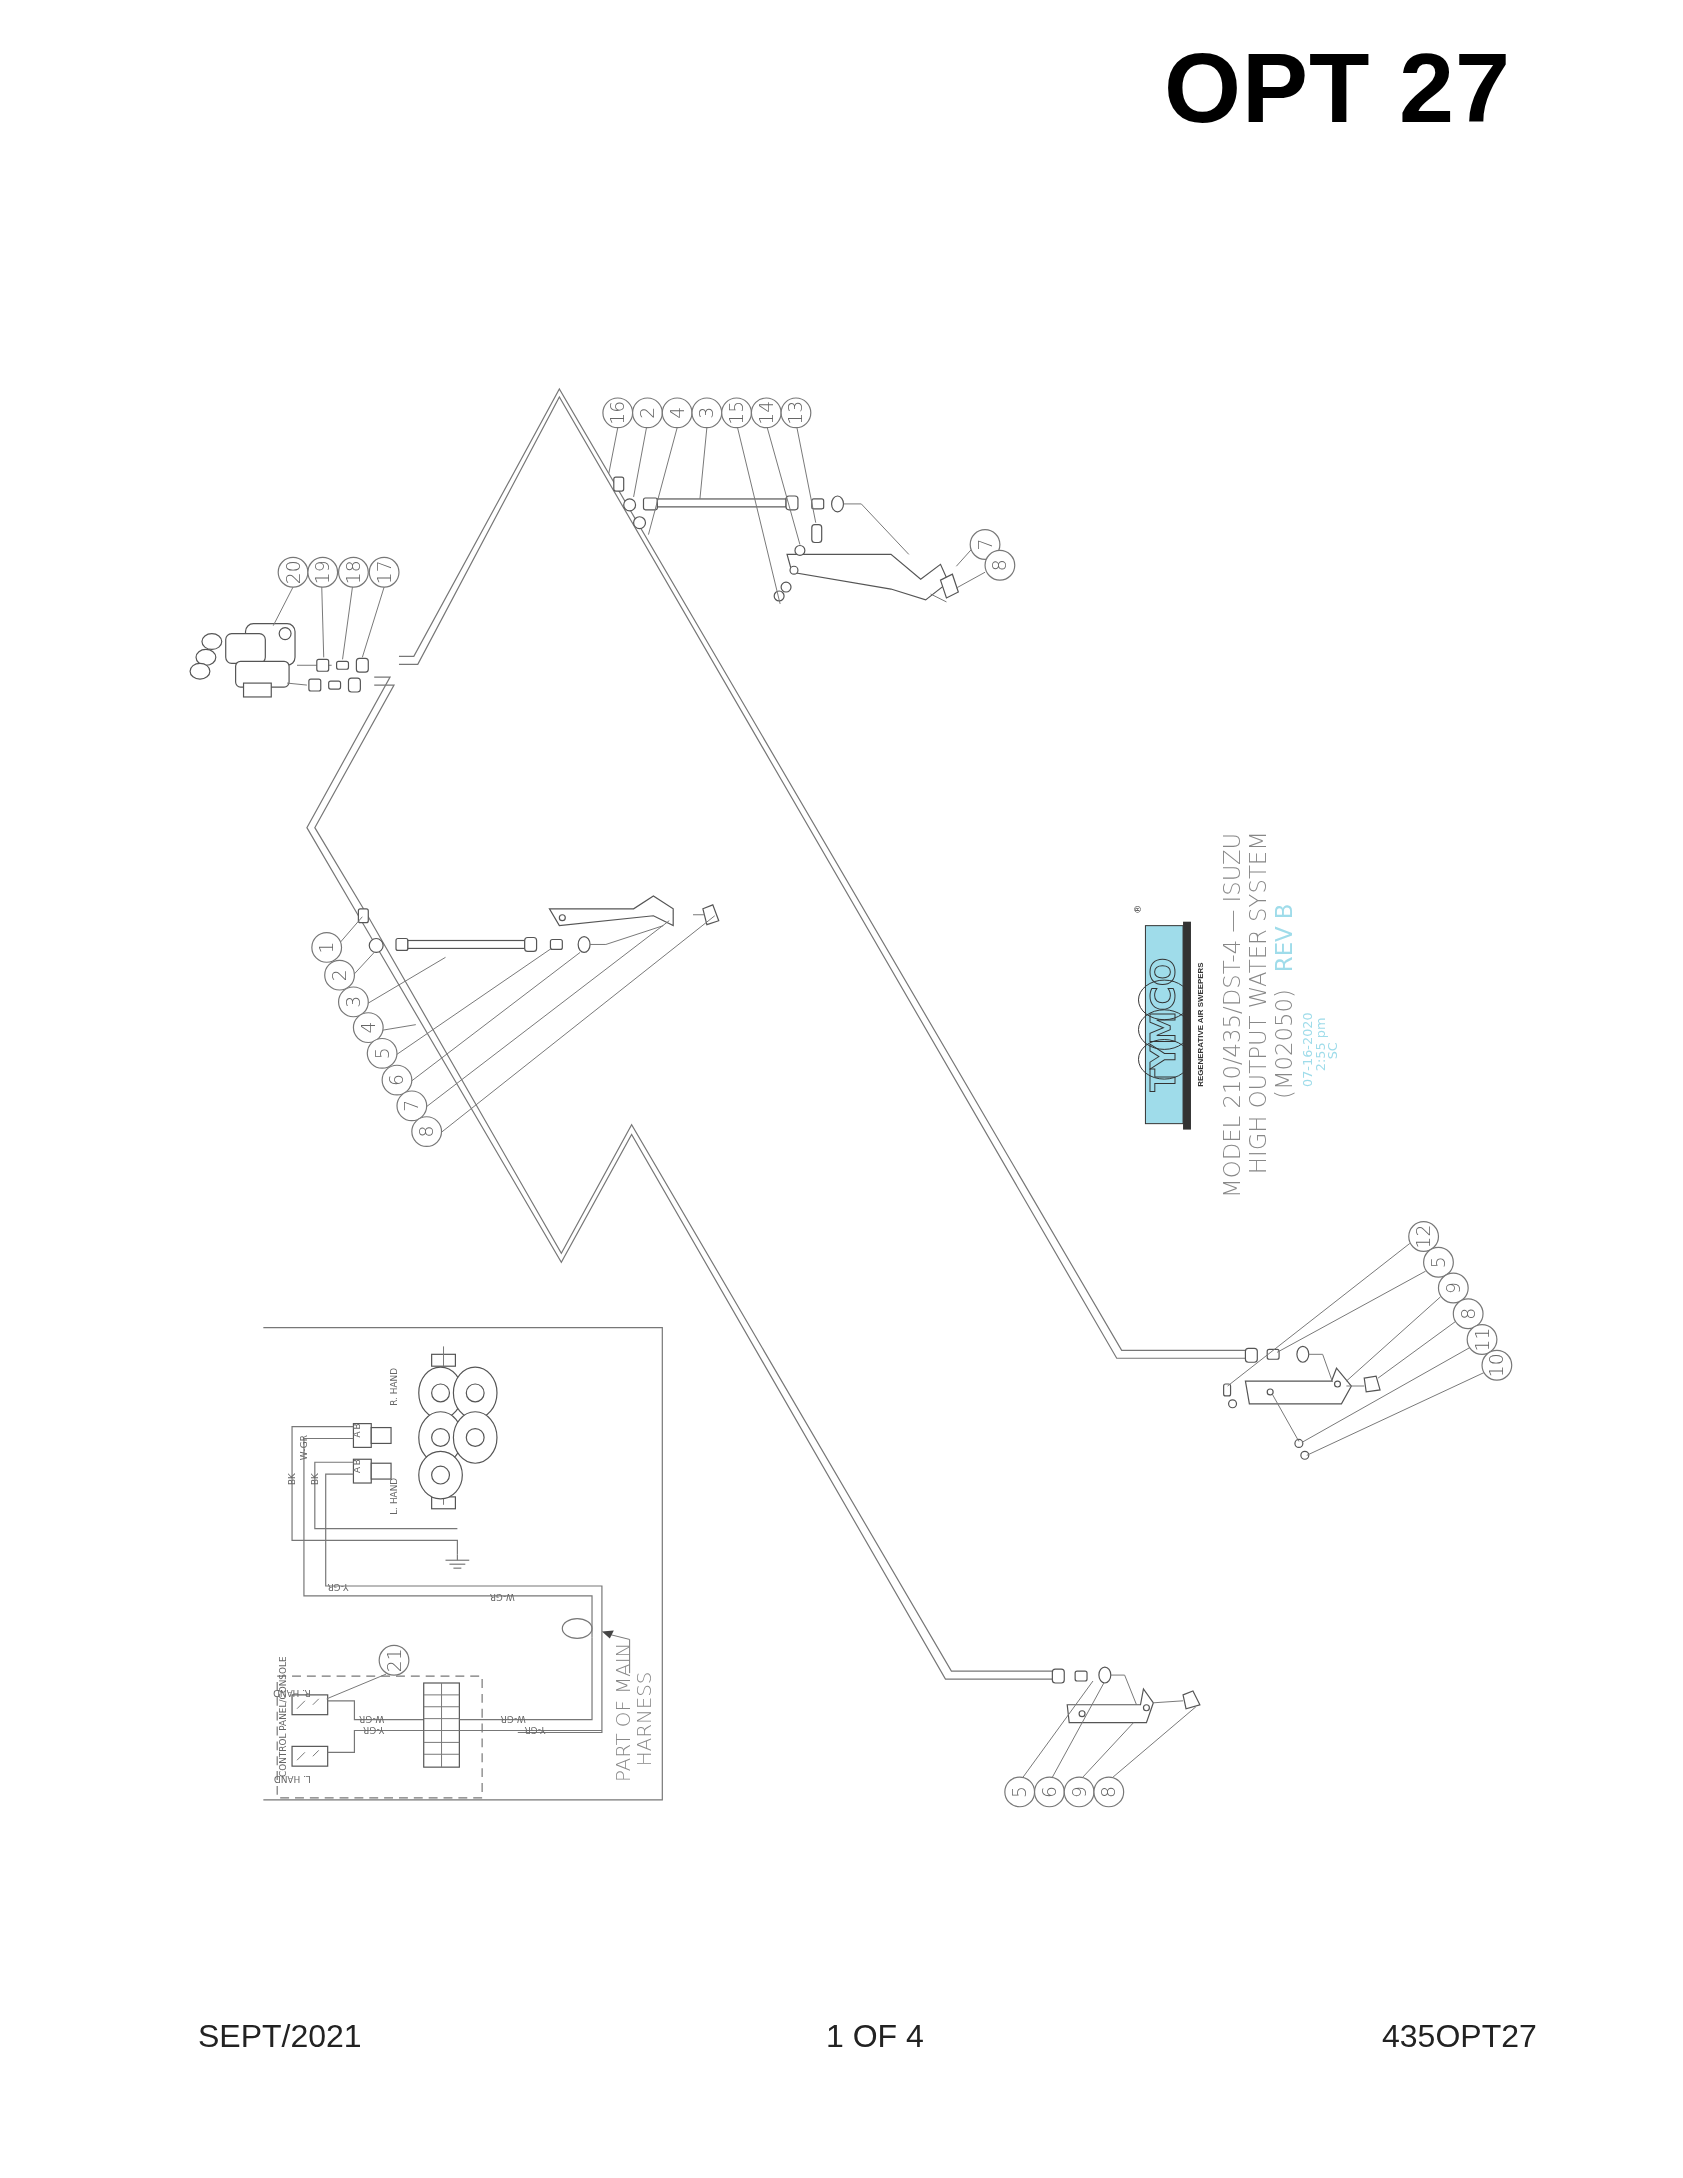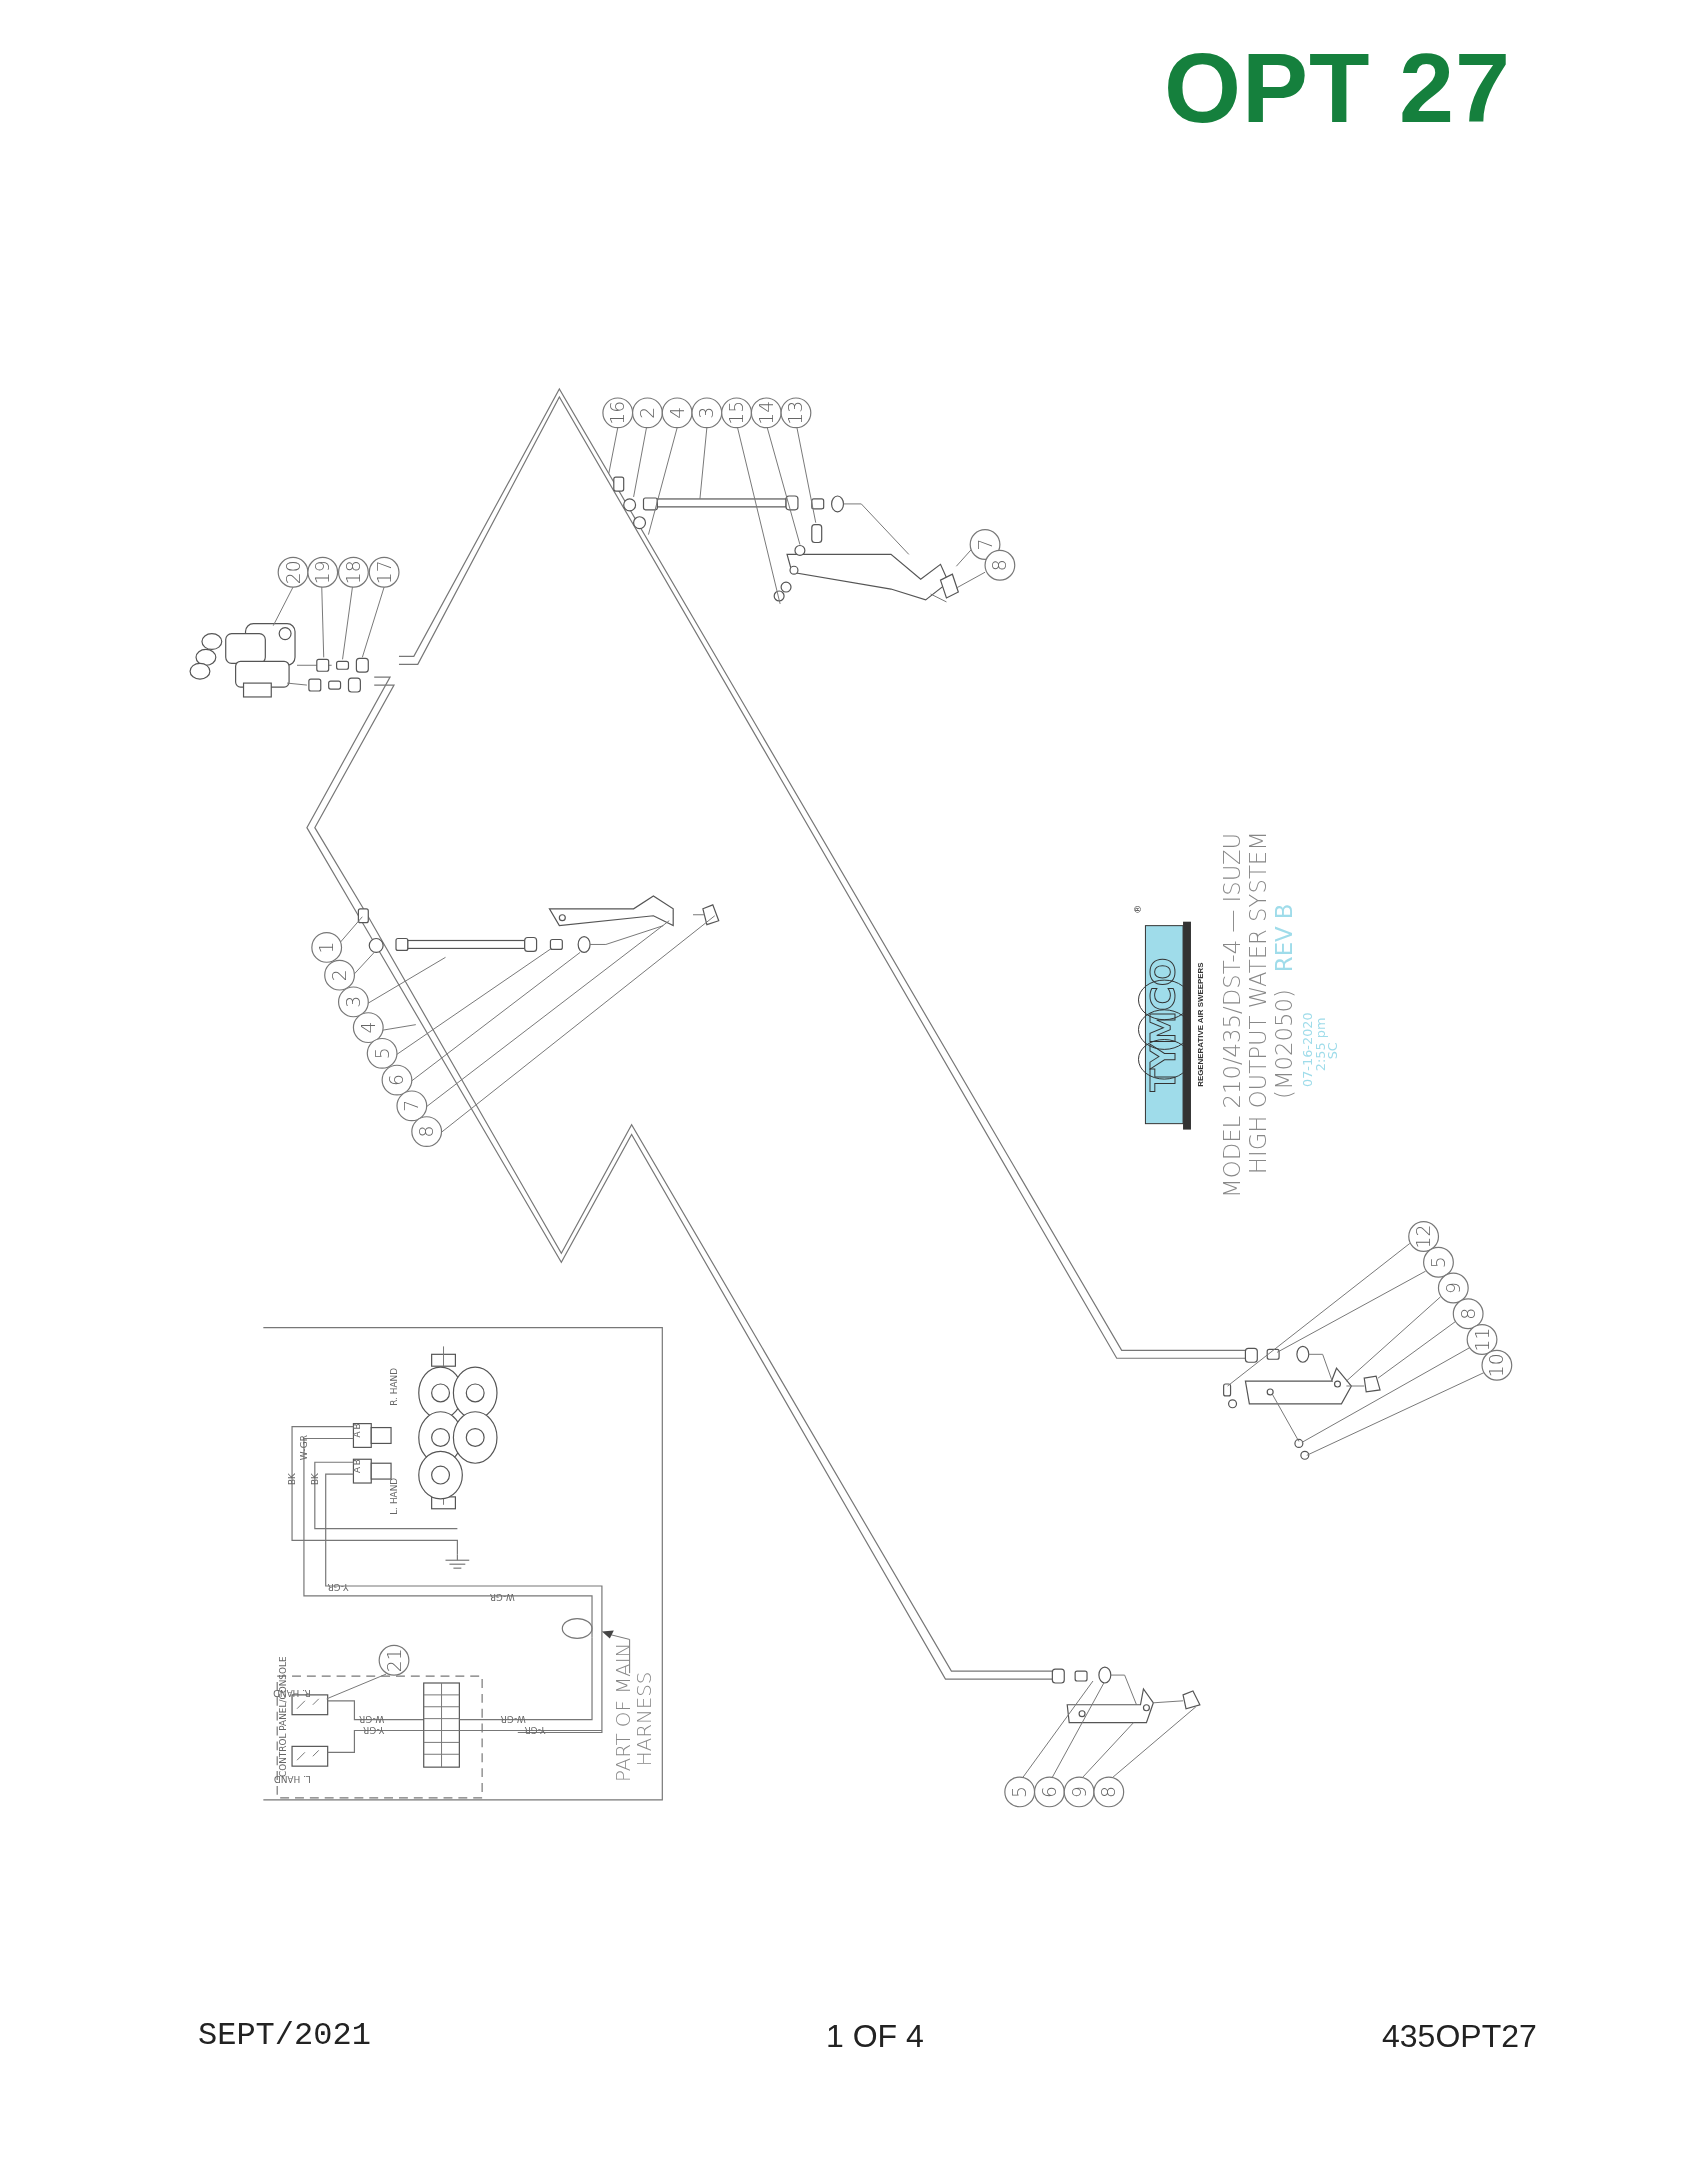--- a/index.html
+++ b/index.html
@@ -1,19 +1,19 @@
 <!DOCTYPE html>
 <html><head>
 <meta charset="utf-8">
 <style>
   html, body { margin:0; padding:0; background:#ffffff; }
   body { width:1683px; height:2178px; position:relative; overflow:hidden; font-family:"Liberation Sans", sans-serif; }
-  .title { position:absolute; left:1164px; top:38px; font-size:99px; font-weight:bold; color:#15803d; letter-spacing:1px; line-height:1; }
+  .title { position:absolute; left:1164px; top:38px; font-size:99px; font-weight:bold; color:#000000; letter-spacing:1px; line-height:1; }
   .footer { position:absolute; top:2020px; font-size:32px; color:#222; line-height:1; }
-  .f-left { left:198px;font-family:Liberation Mono, monospace; }
+  .f-left { left:198px; }
   .f-mid { left:826px; }
   .f-right { left:1358px;margin-left:24px; }
   svg.drawing { position:absolute; left:0; top:0; }
   .callout circle { fill:#fff; stroke:#777; stroke-width:1.2; }
   .callout text { font-family:"DejaVu Sans", sans-serif; font-size:19px; fill:#666; font-weight:200; }
   .leader { stroke:#777; stroke-width:1; fill:none; }
   .hose { fill:none; stroke:#777; stroke-width:1.2; }
   .part { fill:#fff; stroke:#555; stroke-width:1.2; }
   .wire { stroke:#777; stroke-width:1.2; fill:none; }
   .wlabel { font-family:"DejaVu Sans", sans-serif; font-size:9px; fill:#666; }

